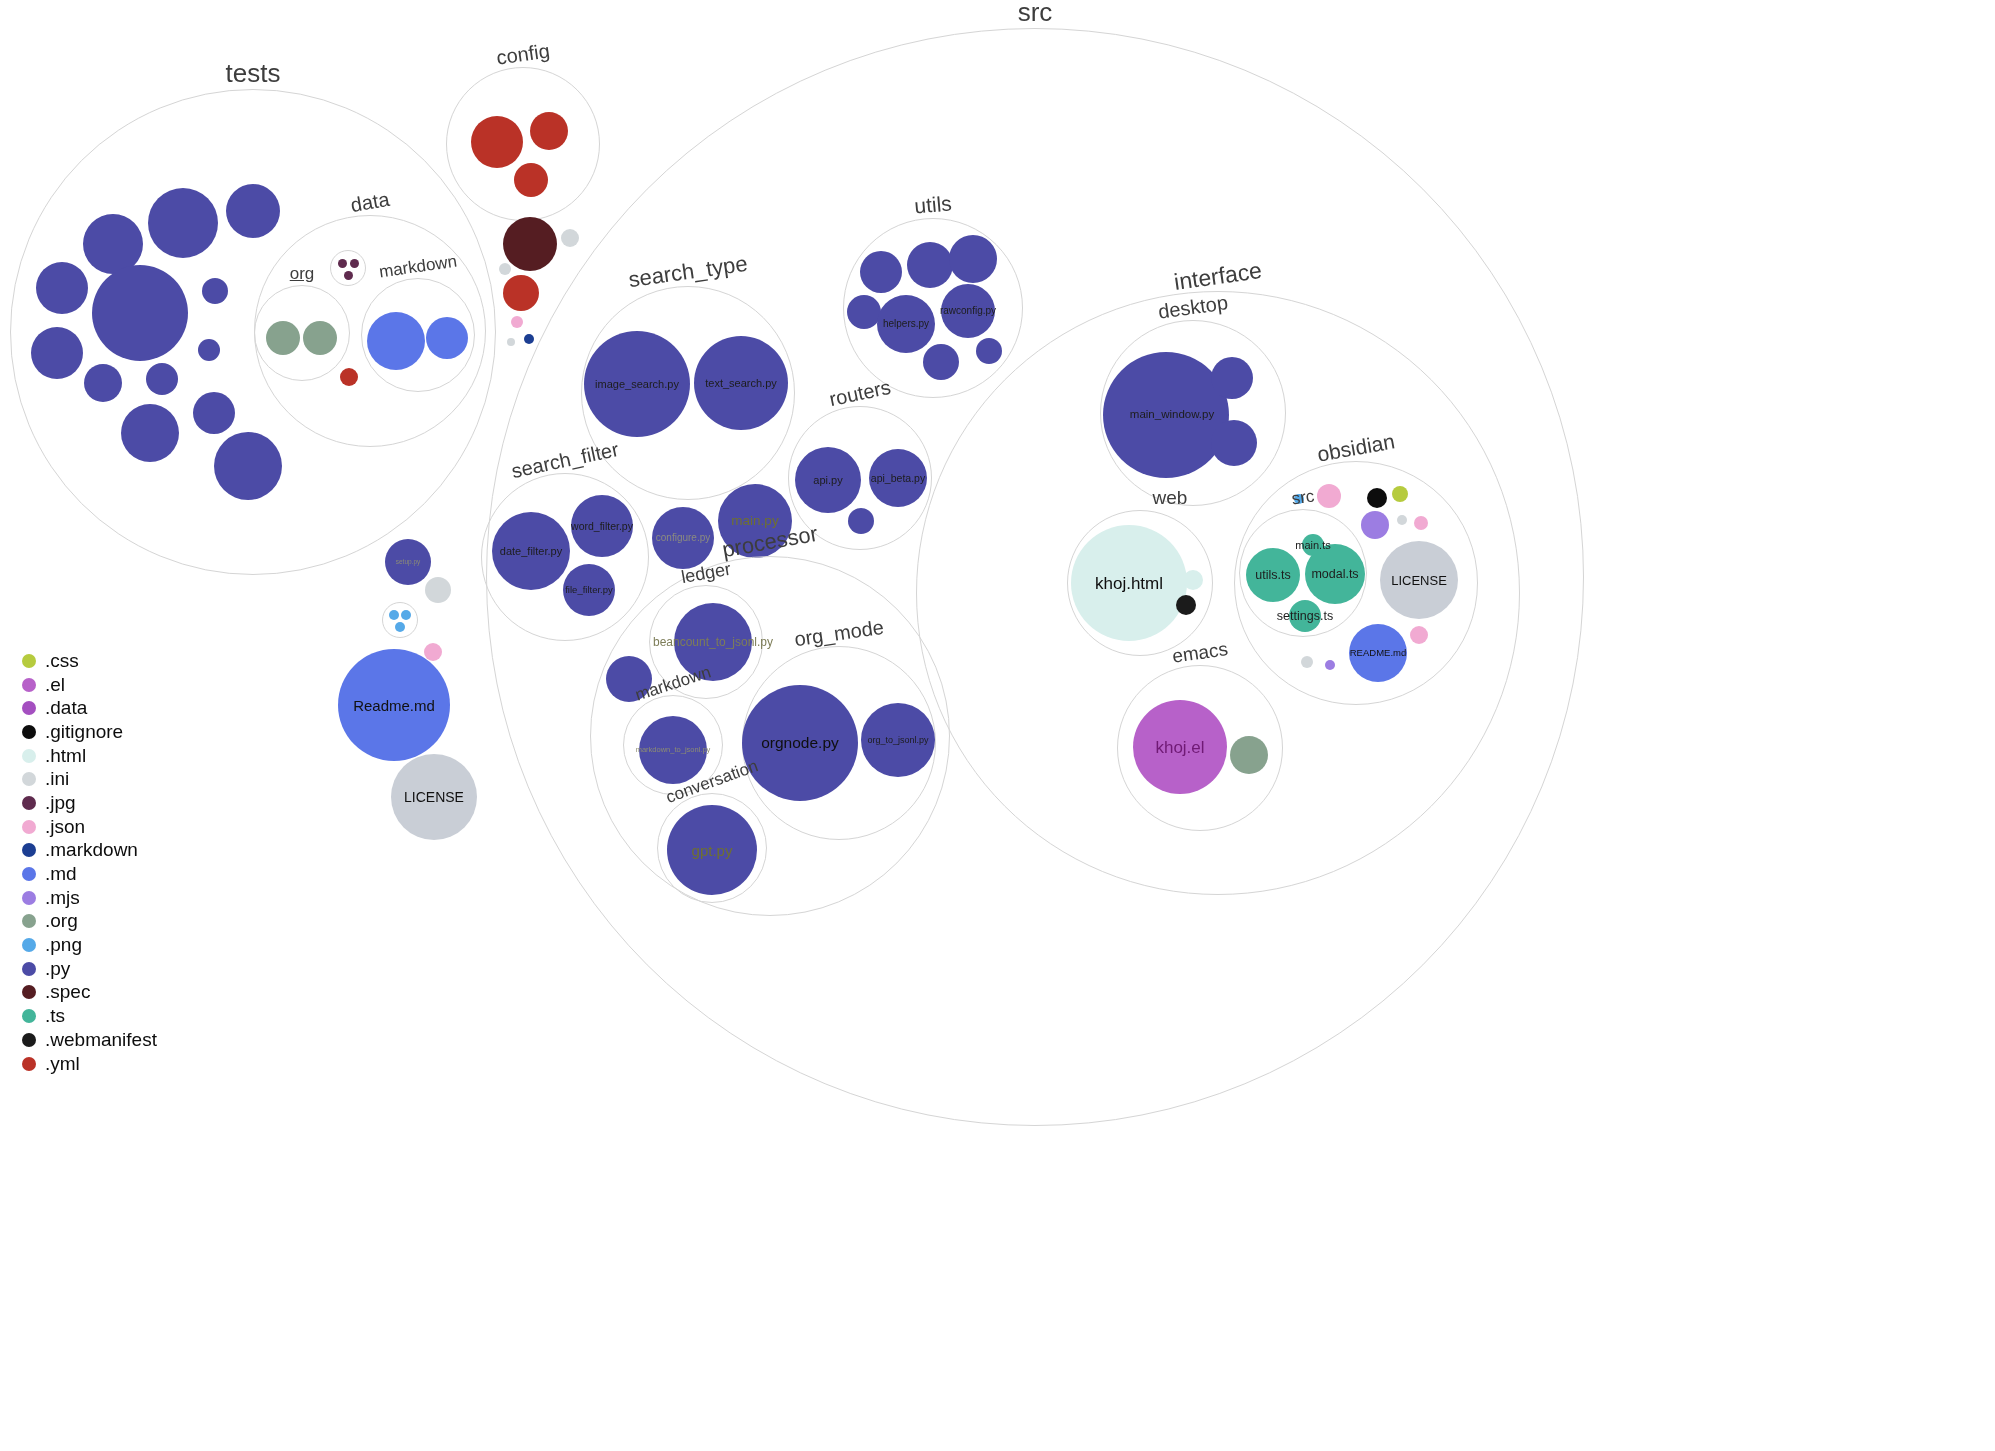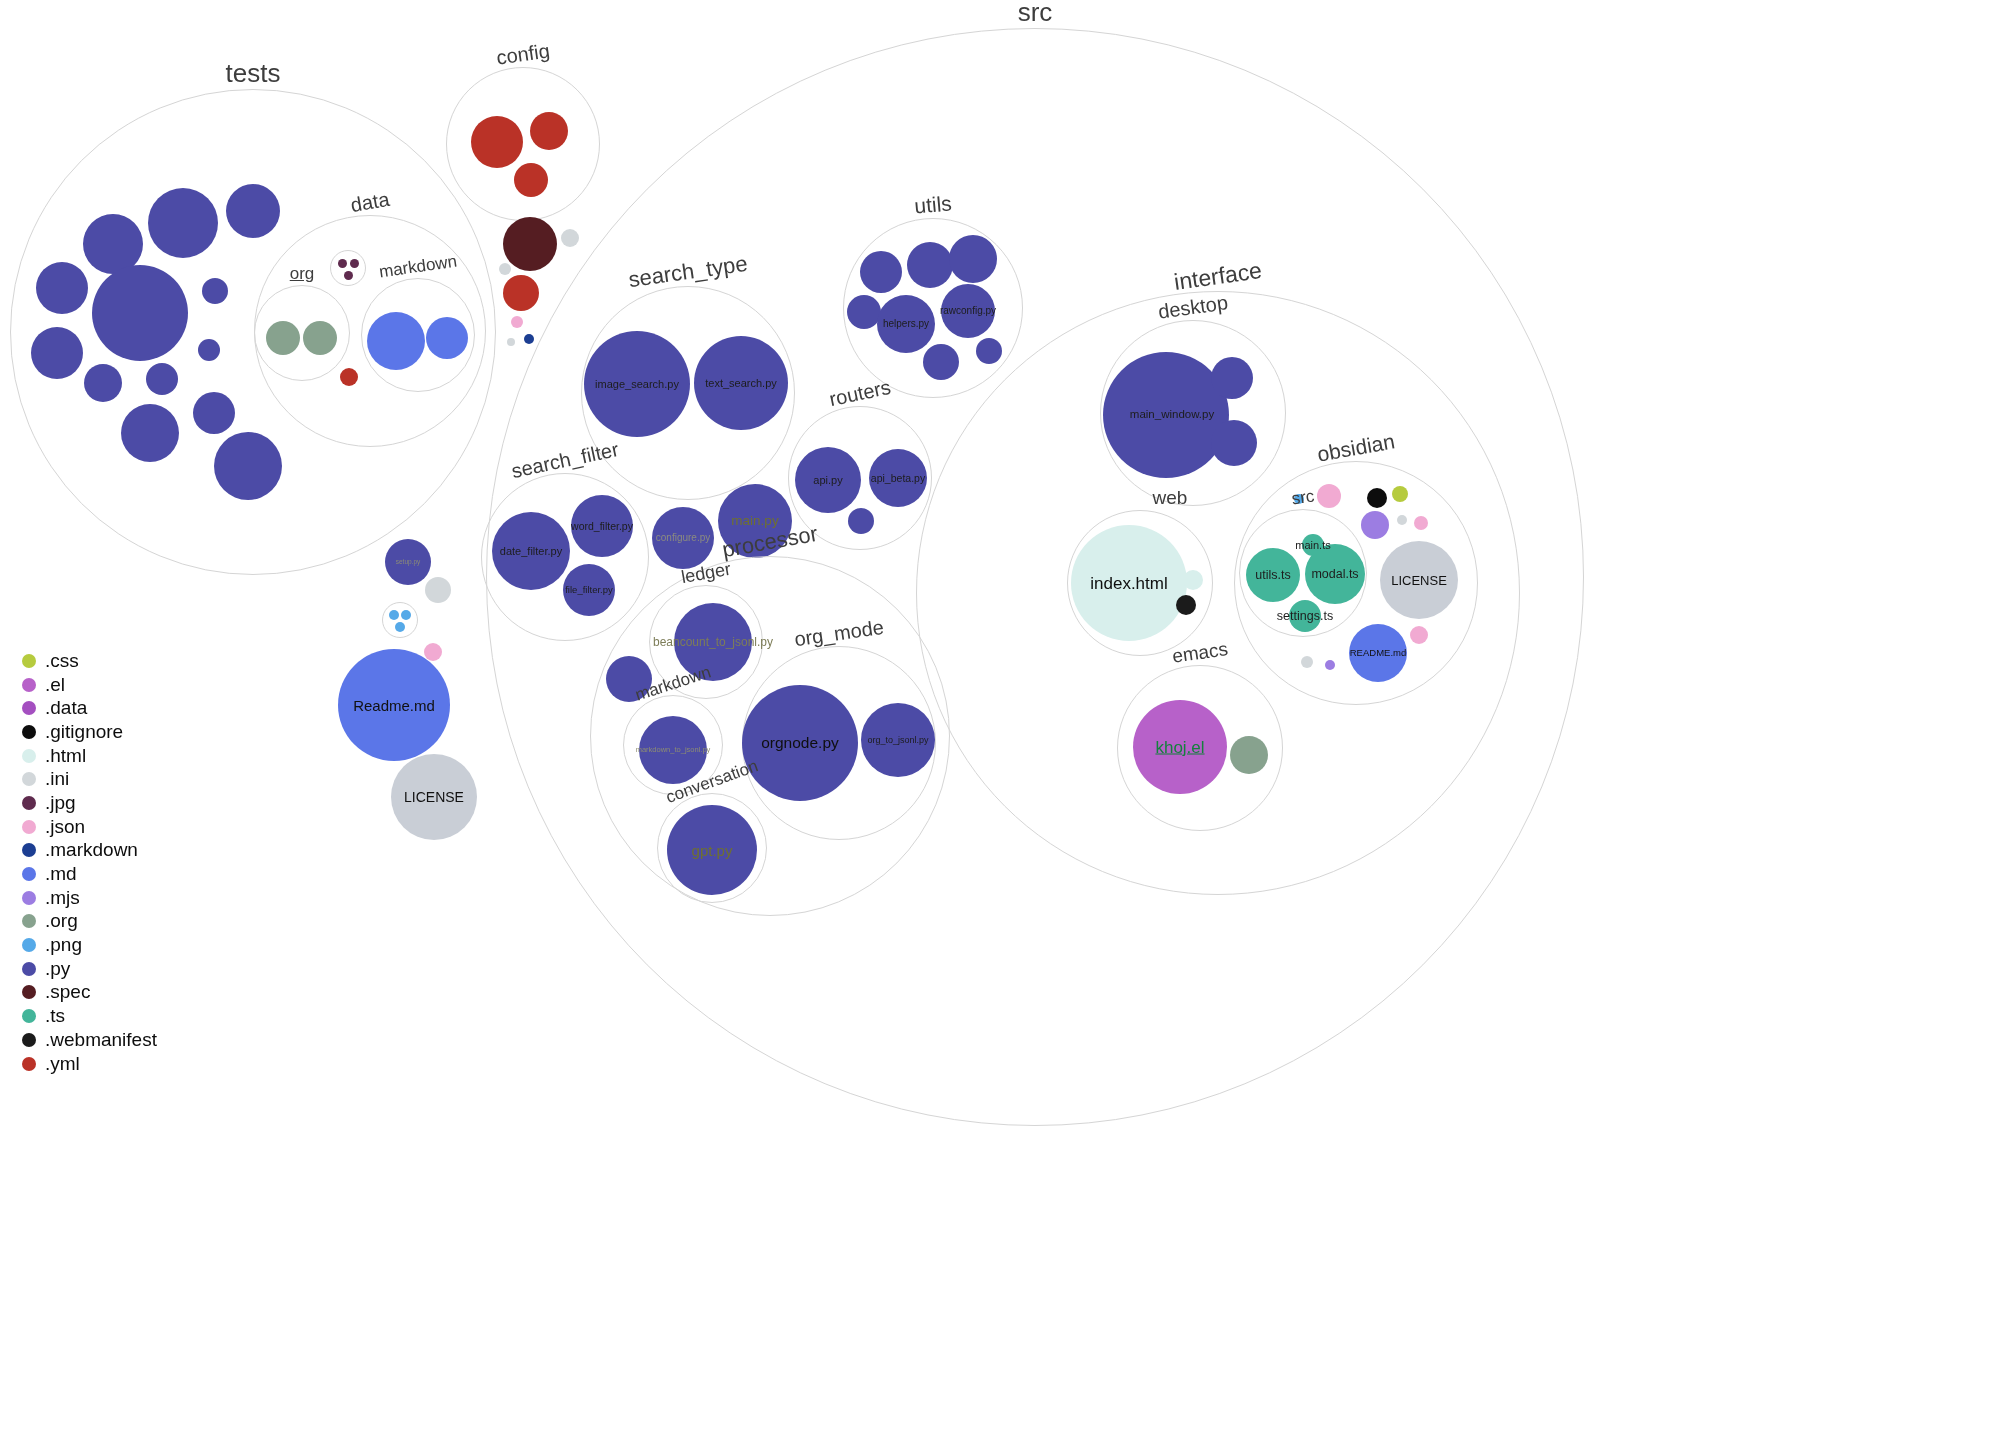--- a/index.html
+++ b/index.html
@@ -161,31 +161,31 @@
       <span class="lbl file-lbl" style="font-size: 7.5px; color: rgb(141, 141, 114); left: 673px; top: 750px; transform: translate(-50%, -50%);">markdown_to_jsonl.py</span>
       <span class="lbl dir-lbl" style="font-size: 20px; left: 839px; top: 643px; transform: translate(-50%, -100%) rotate(-8deg);">org_mode</span>
       <span class="lbl file-lbl" style="font-size: 15.5px; color: rgb(15, 15, 15); left: 800px; top: 743px; transform: translate(-50%, -50%);">orgnode.py</span>
       <span class="lbl file-lbl" style="font-size: 9px; left: 898px; top: 740px; transform: translate(-50%, -50%);">org_to_jsonl.py</span>
       <span class="lbl dir-lbl" style="font-size: 17px; left: 712px; top: 790px; transform: translate(-50%, -100%) rotate(-20deg);">conversation</span>
       <span class="lbl file-lbl" style="font-size: 15px; color: rgb(111, 112, 48); left: 712px; top: 850px; transform: translate(-50%, -50%);">gpt.py</span>
       <span class="lbl dir-lbl" style="font-size: 23px; left: 1218px; top: 288px; transform: translate(-50%, -100%) rotate(-8deg);">interface</span>
       <span class="lbl dir-lbl" style="font-size: 20px; left: 1193px; top: 317px; transform: translate(-50%, -100%) rotate(-8deg);">desktop</span>
       <span class="lbl file-lbl" style="font-size: 11.5px; left: 1166px; top: 415px; transform: translate(-50%, -50%); padding-left: 12px;">main_window.py</span>
       <span class="lbl dir-lbl" style="font-size: 19px; left: 1140px; top: 507px; transform: translate(-50%, -100%) rotate(0deg); margin-left: 30px;">web</span>
-      <span class="lbl file-lbl" style="font-size: 17px; color: rgb(15, 15, 15); left: 1129px; top: 583px; transform: translate(-50%, -50%);">index.html</span>
+      <span class="lbl file-lbl" style="font-size: 17px; color: rgb(15, 15, 15); left: 1129px; top: 583px; transform: translate(-50%, -50%);">khoj.html</span>
       <span class="lbl dir-lbl" style="font-size: 21px; left: 1356px; top: 458px; transform: translate(-50%, -100%) rotate(-10deg);">obsidian</span>
       <span class="lbl dir-lbl" style="font-size: 17px; left: 1303px; top: 506px; transform: translate(-50%, -100%) rotate(-8deg);">src</span>
       <span class="lbl file-lbl" style="font-size: 11px; left: 1313px; top: 545px; transform: translate(-50%, -50%);">main.ts</span>
       <span class="lbl file-lbl" style="font-size: 12.5px; left: 1273px; top: 575px; transform: translate(-50%, -50%);">utils.ts</span>
       <span class="lbl file-lbl" style="font-size: 12.5px; left: 1335px; top: 574px; transform: translate(-50%, -50%);">modal.ts</span>
       <span class="lbl file-lbl" style="font-size: 12.5px; left: 1305px; top: 616px; transform: translate(-50%, -50%);">settings.ts</span>
       <span class="lbl file-lbl" style="font-size: 13px; color: rgb(17, 17, 17); left: 1419px; top: 580px; transform: translate(-50%, -50%);">LICENSE</span>
       <span class="lbl file-lbl" style="font-size: 9.5px; color: rgb(17, 17, 17); left: 1378px; top: 653px; transform: translate(-50%, -50%);">README.md</span>
       <span class="lbl dir-lbl" style="font-size: 19px; left: 1200px; top: 662px; transform: translate(-50%, -100%) rotate(-8deg);">emacs</span>
-      <span class="lbl file-lbl" style="font-size: 17px; color: #15803d; left: 1180px; top: 747px; transform: translate(-50%, -50%); text-decoration: underline;">khoj.el</span>
+      <span class="lbl file-lbl" style="font-size: 17px; color: #701a75; left: 1180px; top: 747px; transform: translate(-50%, -50%);">khoj.el</span>
     </div>
   <div class="legend" id="legend">
       <div class="legend-row">
         <span class="legend-dot" style="background: rgb(182, 203, 62);"></span>
         <span class="legend-label">.css</span>
       </div>
       <div class="legend-row">
         <span class="legend-dot" style="background: rgb(183, 97, 201);"></span>
         <span class="legend-label">.el</span>
       </div>

